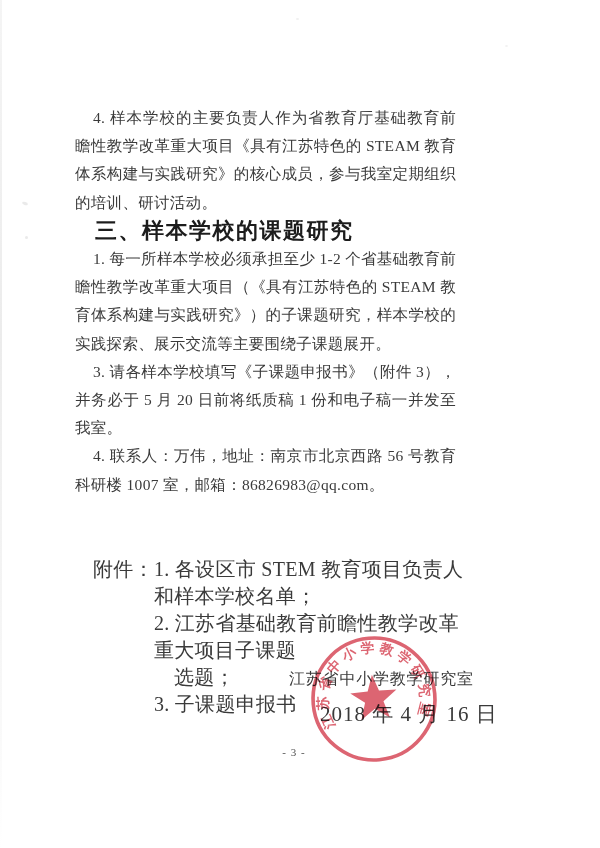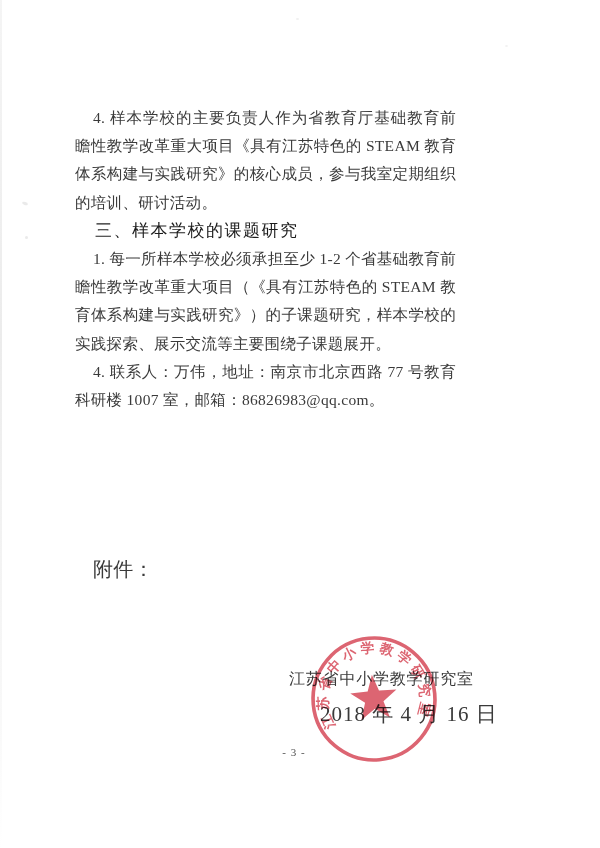--- a/index.html
+++ b/index.html
@@ -25,21 +25,21 @@
 
   .main-text{
     position:absolute;left:75px;top:104px;width:381px;
     font-size:15.5px;line-height:28.2px;
     text-align:justify;letter-spacing:0.3px;
   }
   .main-text p{margin:0;text-indent:18px;}
   .sec-heading{
     margin:0;text-indent:20px;
     font-family:"Liberation Sans","DejaVu Sans",sans-serif;
-    font-weight:normal;font-size:17px;color:#1c1c1c;
+    font-weight:bold;font-size:22px;color:#1c1c1c;
     letter-spacing:1.5px;line-height:28.2px;
   }
 
   .attachments{
     position:absolute;left:93px;top:556px;width:372px;
     display:flex;flex-direction:row;
     font-size:20px;line-height:26.9px;letter-spacing:0.3px;
   }
   .att-label{white-space:nowrap;}
   .att-items{flex:1;}
@@ -77,25 +77,34 @@
   <div class="scan-edge-left"></div>
   <div class="speck speck1"></div>
   <div class="speck speck2"></div>
   <div class="speck speck3"></div>
   <div class="speck speck4"></div>
 
   <div class="main-text">
     <p>4. 样本学校的主要负责人作为省教育厅基础教育前瞻性教学改革重大项目《具有江苏特色的 STEAM 教育体系构建与实践研究》的核心成员，参与我室定期组织的培训、研讨活动。</p>
     <h3 class="sec-heading">三、样本学校的课题研究</h3>
     <p>1. 每一所样本学校必须承担至少 1-2 个省基础教育前瞻性教学改革重大项目（《具有江苏特色的 STEAM 教育体系构建与实践研究》）的子课题研究，样本学校的实践探索、展示交流等主要围绕子课题展开。</p>
-    <p>4. 联系人：万伟，地址：南京市北京西路 77 号教育科研楼 1007 室，邮箱：86826983@qq.com。</p>
+    <p>3. 请各样本学校填写《子课题申报书》（附件 3），并务必于 5 月 20 日前将纸质稿 1 份和电子稿一并发至我室。</p>
+    <p>4. 联系人：万伟，地址：南京市北京西路 56 号教育科研楼 1007 室，邮箱：86826983@qq.com。</p>
   </div>
 
   <div class="attachments">
     <span class="att-label">附件：</span>
+    <div class="att-items">
+      <div>1. 各设区市 STEM 教育项目负责人和样本学校名单；</div>
+      <div>
+        <div>2. 江苏省基础教育前瞻性教学改革重大项目子课题</div>
+        <div class="cont">选题；</div>
+      </div>
+      <div>3. 子课题申报书</div>
+    </div>
   </div>
 
   <div class="sig-office">江苏省中小学教学研究室</div>
   <div class="sig-date">2018 年 4 月 16 日</div>
 
   <svg class="stamp" viewBox="0 0 128 128" xmlns="http://www.w3.org/2000/svg">
     <defs>
       <path id="seal-arc" d="M 26.3,90.4 A 46,46 0 1 1 101.7,90.4" fill="none"></path>
     </defs>
     <circle cx="64" cy="64" r="60" fill="none" stroke-width="3.6" stroke="#d8505e"></circle>

